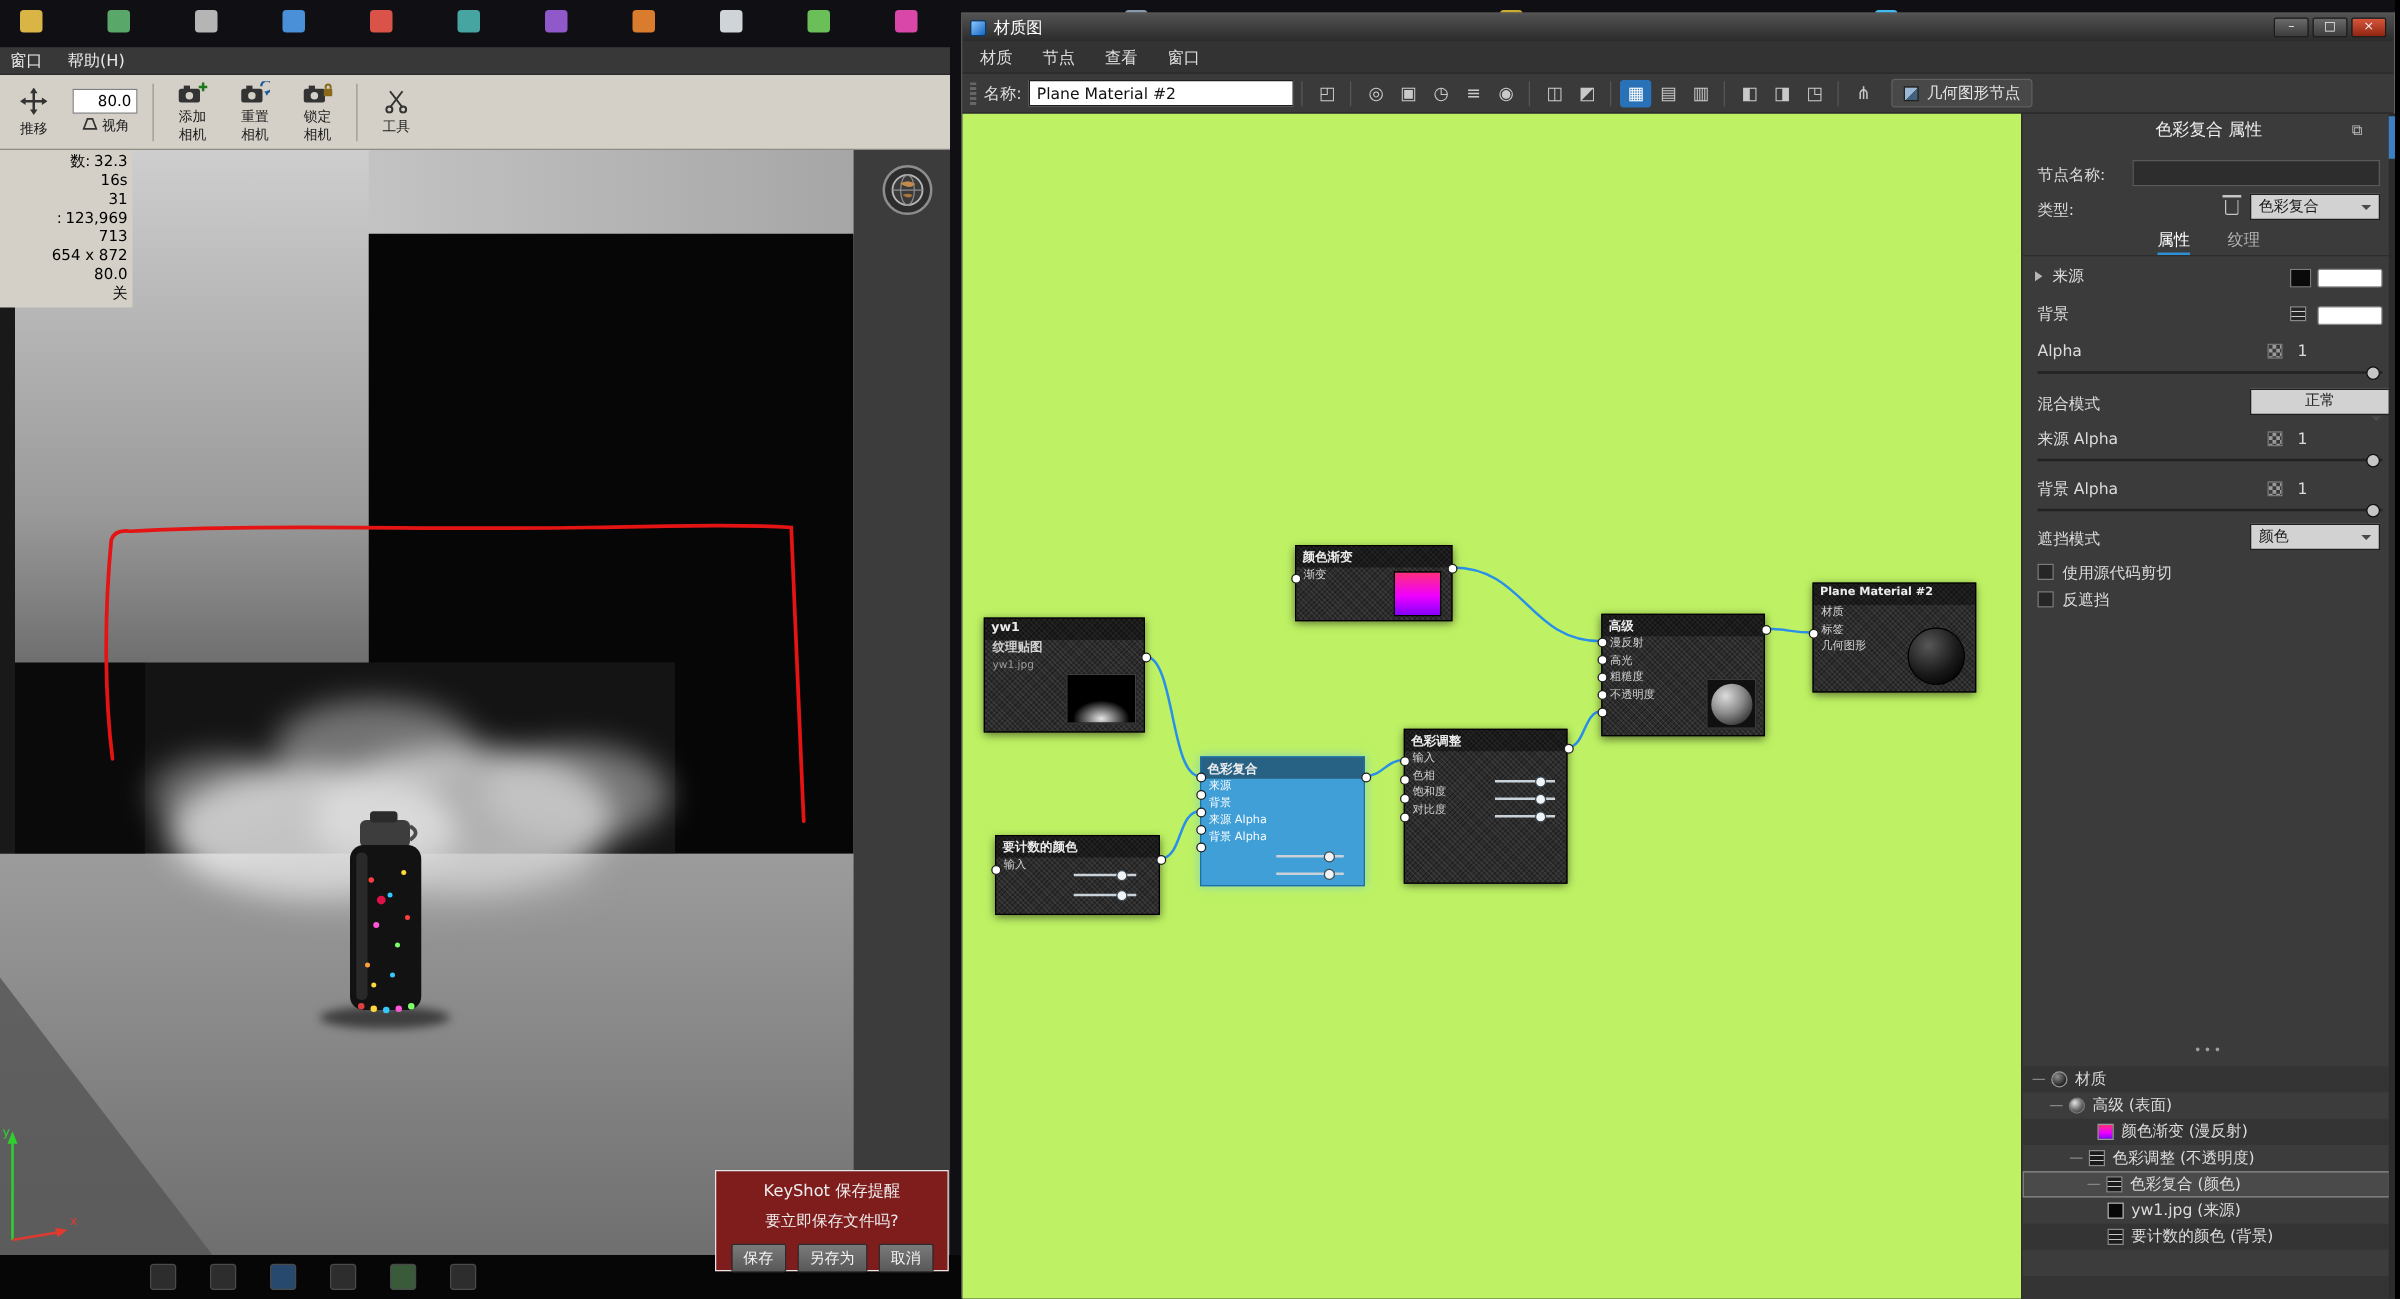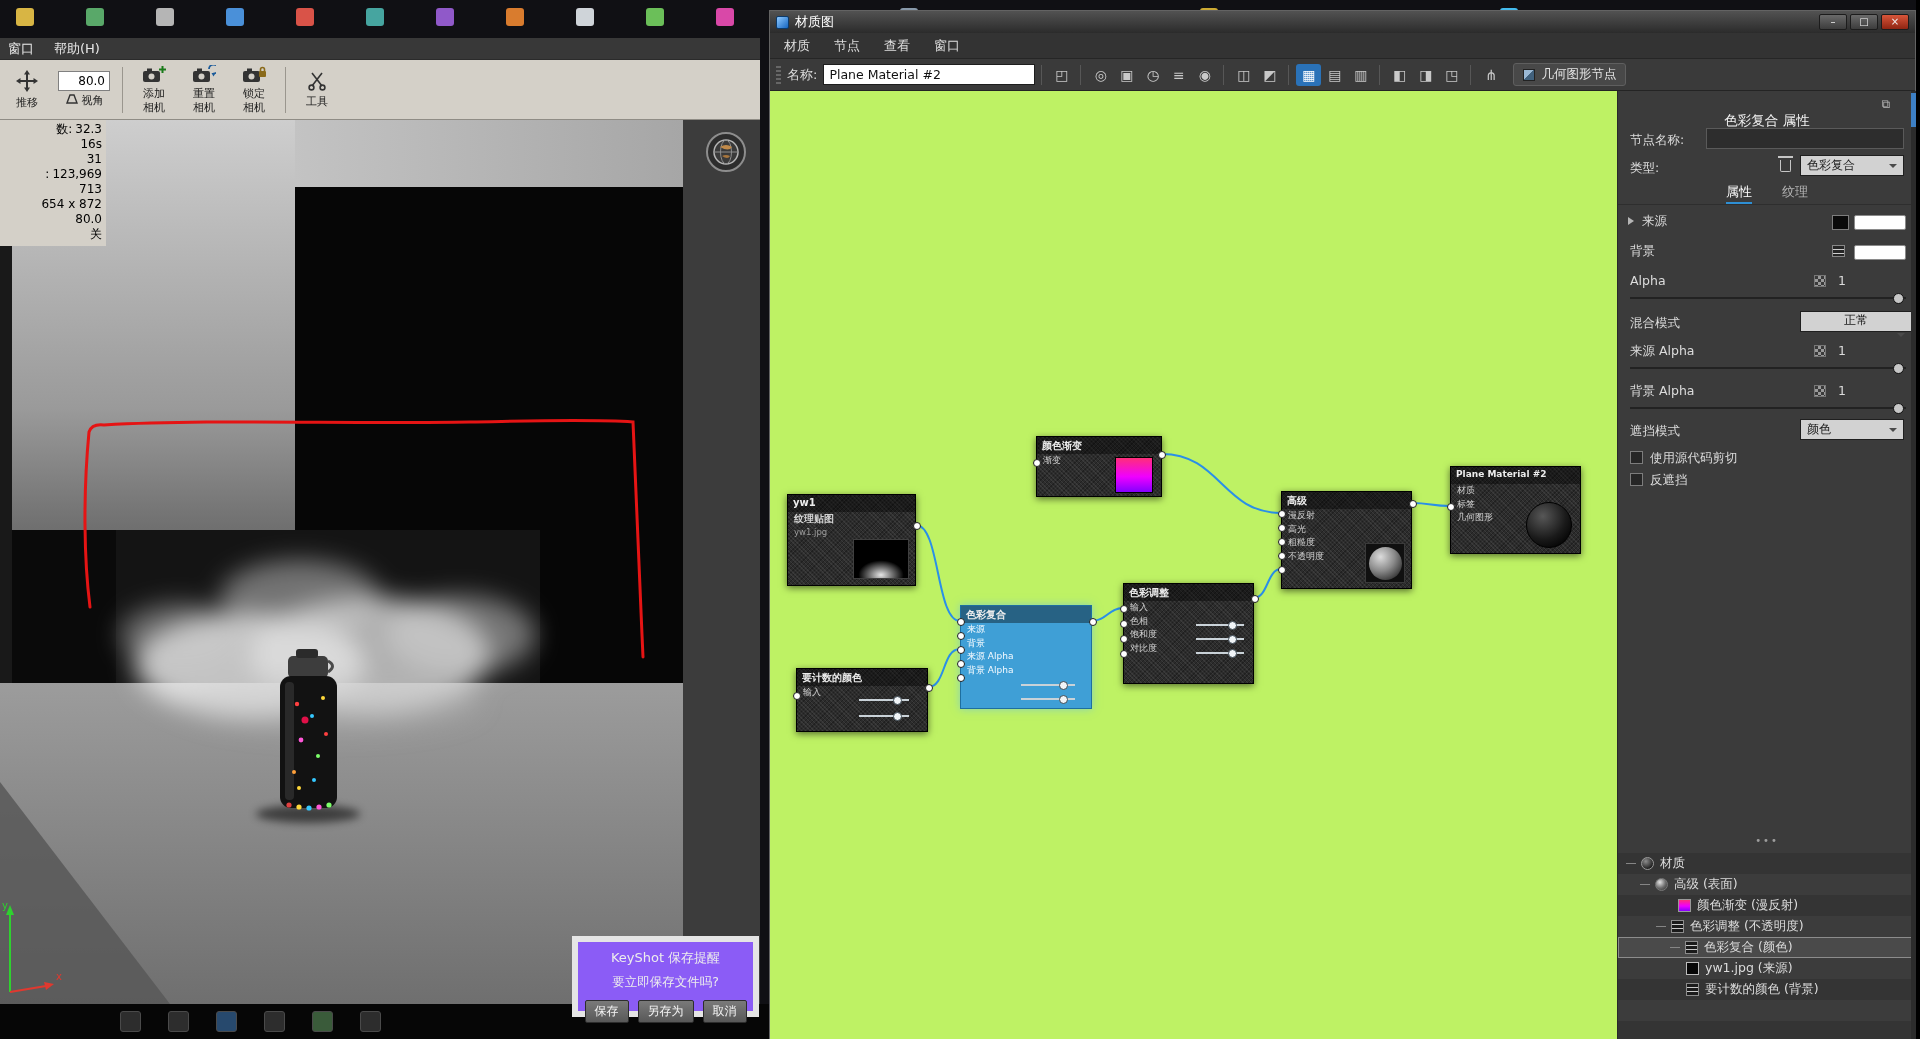--- a/index.html
+++ b/index.html
@@ -33,22 +33,22 @@
   .ks-viewport { position:absolute; left:0; top:82px; width:683px; height:884px; overflow:hidden; background:#777; }
   .stats { position:absolute; left:0; top:0; width:106px; background:#d4d0c8; font-size:12px; color:#000;
     padding:2px 4px 4px 2px; z-index:3; }
   .srow { display:flex; justify-content:flex-end; gap:3px; height:15px; line-height:15px; white-space:nowrap; }
   .axes { position:absolute; left:0; top:778px; z-index:2; }
 
   .ks-rightstrip { position:absolute; left:683px; top:82px; width:77px; height:884px; background:#3c3c3c; }
   .globe-btn { position:absolute; left:23px; top:12px; width:40px; height:40px; border-radius:50%;
     background:#2d2d2d; border:2px solid #8d8d8d; display:flex; align-items:center; justify-content:center; }
 
-  .save-dialog { position:absolute; left:572px; top:898px; width:187px; height:81px; background:#8b5cf6;
-    border:6px solid #e5e5e5; z-index:6; color:#ededed; font-size:13px; text-align:center; }
+  .save-dialog { position:absolute; left:572px; top:898px; width:187px; height:81px; background:#7f1d1d;
+    border:1px solid #e5e5e5; z-index:6; color:#ededed; font-size:13px; text-align:center; }
   .save-dialog .dm { margin-top:7px; font-size:12.5px; }
   .save-dialog .dt { margin-top:7px; }
   .dlg-btns { display:flex; justify-content:center; gap:9px; margin-top:9px; }
   .dlg-btn { background:linear-gradient(#7a7a7a,#585858); border:1px solid #2d2d2d; color:#f4f4f4;
     font-size:12px; padding:2px 9px; border-radius:2px; font-family:inherit; }
 
   
   .mg-window { position:absolute; left:769px; top:10px; width:1147px; height:1029px; background:#333;
     border:1px solid #636363; z-index:3; }
   .mg-titlebar { height:22px; background:linear-gradient(#525252,#2b2b2b); display:flex; align-items:center;
@@ -98,21 +98,21 @@
     border:1px solid #3f3f3f; }
   .sphere-thumb { position:absolute; right:6px; bottom:5px; width:40px; height:40px; background:#101010; border:1px solid #3a3a3a; }
   .sphere-thumb .sp { position:absolute; left:3px; top:3px; width:33px; height:33px; border-radius:50%;
     background:radial-gradient(circle at 35% 30%, #dcdcdc, #8a8a8a 45%, #2c2c2c 85%); }
   .black-sphere { position:absolute; right:8px; bottom:5px; width:46px; height:46px; border-radius:50%;
     background:radial-gradient(circle at 36% 30%, #575757, #1a1a1a 55%, #000 88%); border:1px solid #000; }
 
   
   .mg-props { position:absolute; left:847px; top:80px; width:299px; height:949px; background:#3b3b3b;
     border-left:1px solid #292929; color:#dcdcdc; font-size:12.5px; }
-  .p-header { position:absolute; left:0; top:17px; width:100%; height:26px; display:flex; align-items:center;
+  .p-header { position:absolute; left:0; top:0; width:100%; height:26px; display:flex; align-items:center;
     justify-content:center; font-size:13.5px; color:#f2f2f2; }
   .p-hicon { position:absolute; right:26px; top:6px; color:#b9b9b9; font-size:12px; }
   .p-label { position:absolute; white-space:nowrap; }
   .p-input { position:absolute; height:21px; background:#2d2d2d; border:1px solid #5a5a5a; color:#ddd;
     font-size:12px; padding:1px 5px; font-family:inherit; }
   .dd { position:absolute; height:21px; background:#d2d2d2; color:#1a1a1a; font-size:12px;
     display:flex; align-items:center; padding:0 6px; border:1px solid #1f1f1f; }
   .dd .caret { margin-left:auto; width:0; height:0; border:4px solid transparent; border-top-color:#4a4a4a; margin-top:4px; }
   .trash-icon { position:abs; width:11px; height:12px; border:1px solid #c6c6c6; border-top:none;
     border-radius:0 0 2px 2px; position:absolute; }
@@ -514,21 +514,21 @@
 
       <div class="node dark" style="left:26px;top:577px;width:132px;height:64px;">
         <div class="hd">要计数的颜色</div>
         <div class="nrow">输入</div>
         <span class="nslider" style="left:62px;top:30px;width:50px;"></span>
         <span class="nslider" style="left:62px;top:46px;width:50px;"></span>
         <span class="port" style="left:-4px;top:23px;"></span>
         <span class="port" style="left:128px;top:15px;"></span>
       </div>
 
-      <div class="node dark" style="left:353px;top:492px;width:131px;height:101px;">
+      <div class="node dark" style="left:353px;top:492px;width:131px;height:124px;">
         <div class="hd">色彩调整</div>
         <div class="nrow">输入</div>
         <div class="nrow">色相</div>
         <div class="nrow">饱和度</div>
         <div class="nrow">对比度</div>
         <span class="nslider" style="left:72px;top:40px;width:48px;"></span>
         <span class="nslider" style="left:72px;top:54px;width:48px;"></span>
         <span class="nslider" style="left:72px;top:68px;width:48px;"></span>
         <span class="port" style="left:-4px;top:21px;"></span>
         <span class="port" style="left:-4px;top:36px;"></span>

